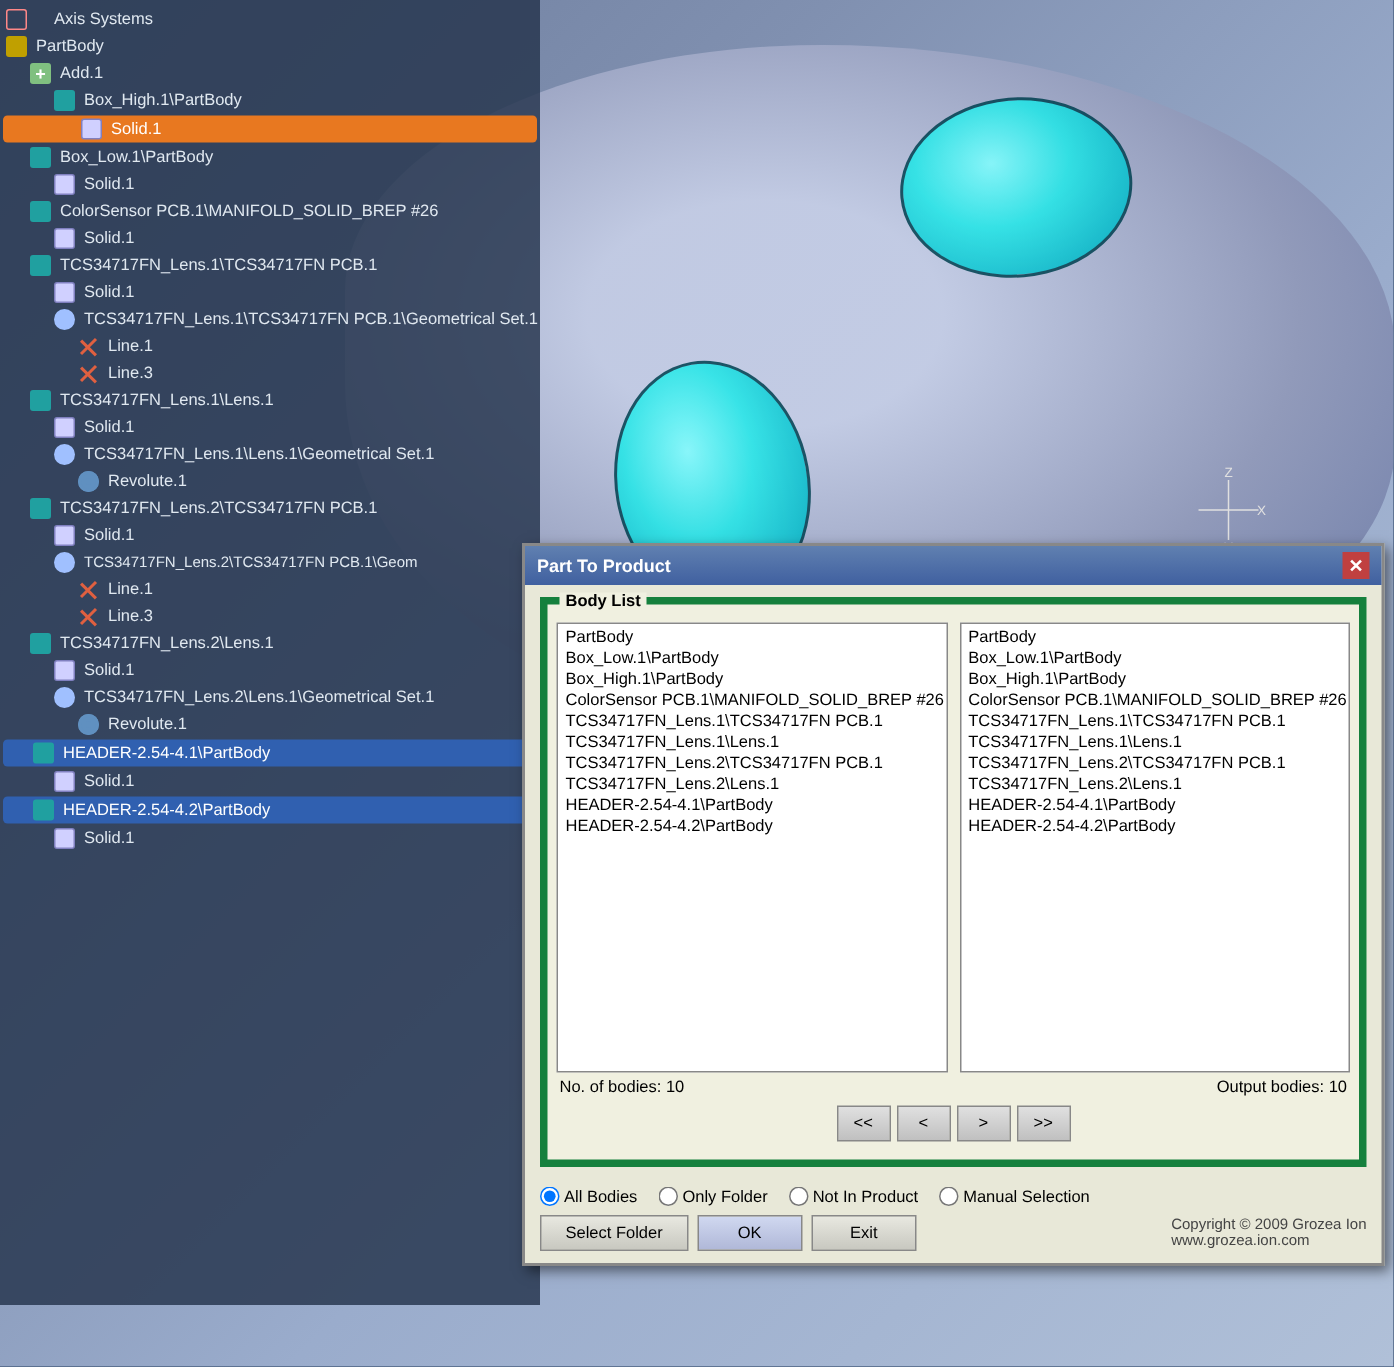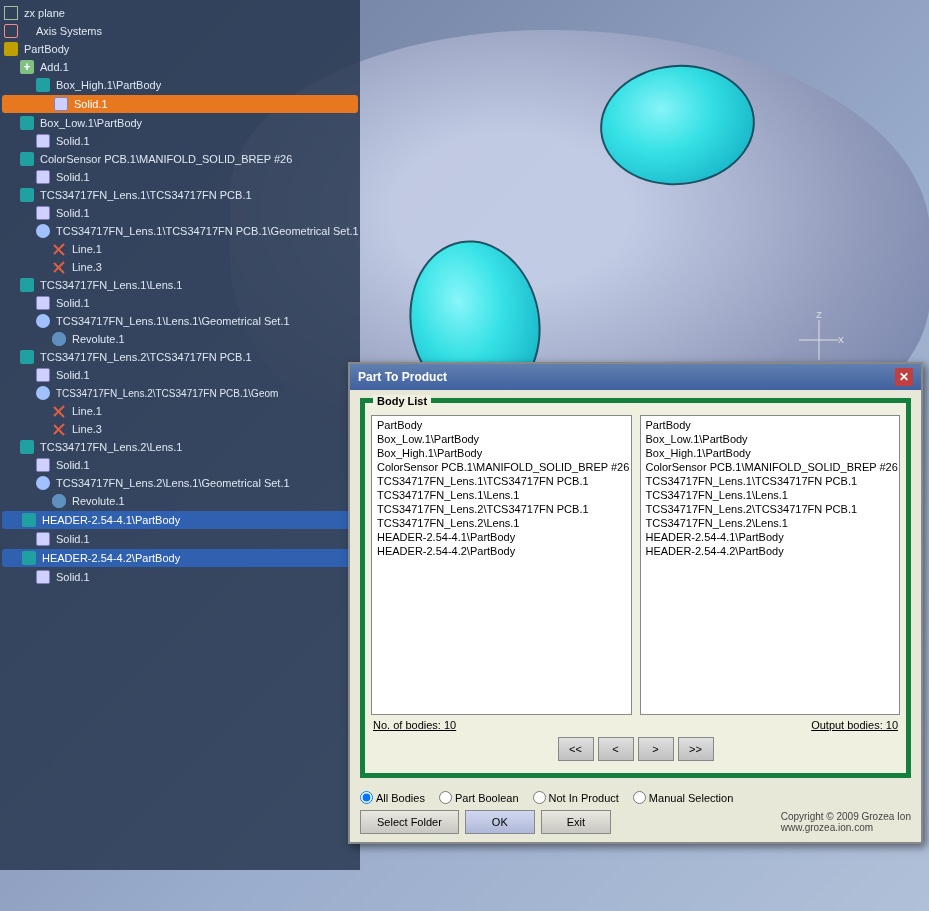--- a/index.html
+++ b/index.html
@@ -175,21 +175,20 @@
       cursor: pointer;
       white-space: nowrap;
     }
 
     .bodies-info-row {
       display: flex;
       justify-content: space-between;
       font-size: 11px;
       margin-top: 4px;
       padding: 0 2px;
-      text-decoration: underline;
     }
 
     .nav-buttons {
       display: flex;
       justify-content: center;
       gap: 4px;
       margin: 6px 0;
     }
 
     .nav-btn {
@@ -269,24 +268,20 @@
       <line x1="10" y1="30" x2="50" y2="30" stroke="#e0e0e0" stroke-width="1"></line>
       <text x="30" y="8" fill="#e0e0e0" text-anchor="middle" font-size="9">Z</text>
       <text x="52" y="33" fill="#e0e0e0" text-anchor="middle" font-size="9">X</text>
       <text x="30" y="58" fill="#e0e0e0" text-anchor="middle" font-size="9">Y</text>
     </svg>
   </div>
 </div>
 
 <div id="tree-panel">
 
-<div class="tree-item" style="padding-left: 4px;">
-      <span class="tree-icon icon-plane"></span>
-      <span style="font-size: 11px; margin-left: 3px;">zx plane</span>
-    </div>
     <div class="tree-item" style="padding-left: 4px;">
       <span class="tree-icon icon-axis"></span>
       <span style="font-size: 11px; margin-left: 15px;">Axis Systems</span>
     </div>
     <div class="tree-item" style="padding-left: 4px;">
       <span class="tree-icon icon-body"></span>
       <span style="font-size: 11px; margin-left: 3px;">PartBody</span>
     </div>
     <div class="tree-item" style="padding-left: 20px;">
       <span class="tree-icon icon-add" style="background: rgb(128, 192, 128); color: rgb(255, 255, 255); font-size: 12px; font-weight: bold; text-align: center; line-height: 14px; border-radius: 2px;">+</span>
@@ -466,21 +461,21 @@
       </div>
     </div>
 
     <div class="radio-row" id="radio-row">
     <label class="radio-label">
           <input type="radio" name="filter-mode" value="all-bodies" checked="" style="">
           <span>All Bodies</span>
         </label>
         <label class="radio-label">
           <input type="radio" name="filter-mode" value="only-boolean" style="">
-          <span>Part Boolean</span>
+          <span>Only Folder</span>
         </label>
         <label class="radio-label">
           <input type="radio" name="filter-mode" value="not-in-boolean" style="">
           <span>Not In Product</span>
         </label>
         <label class="radio-label">
           <input type="radio" name="filter-mode" value="manual-selection" style="">
           <span>Manual Selection</span>
         </label>
       </div>

